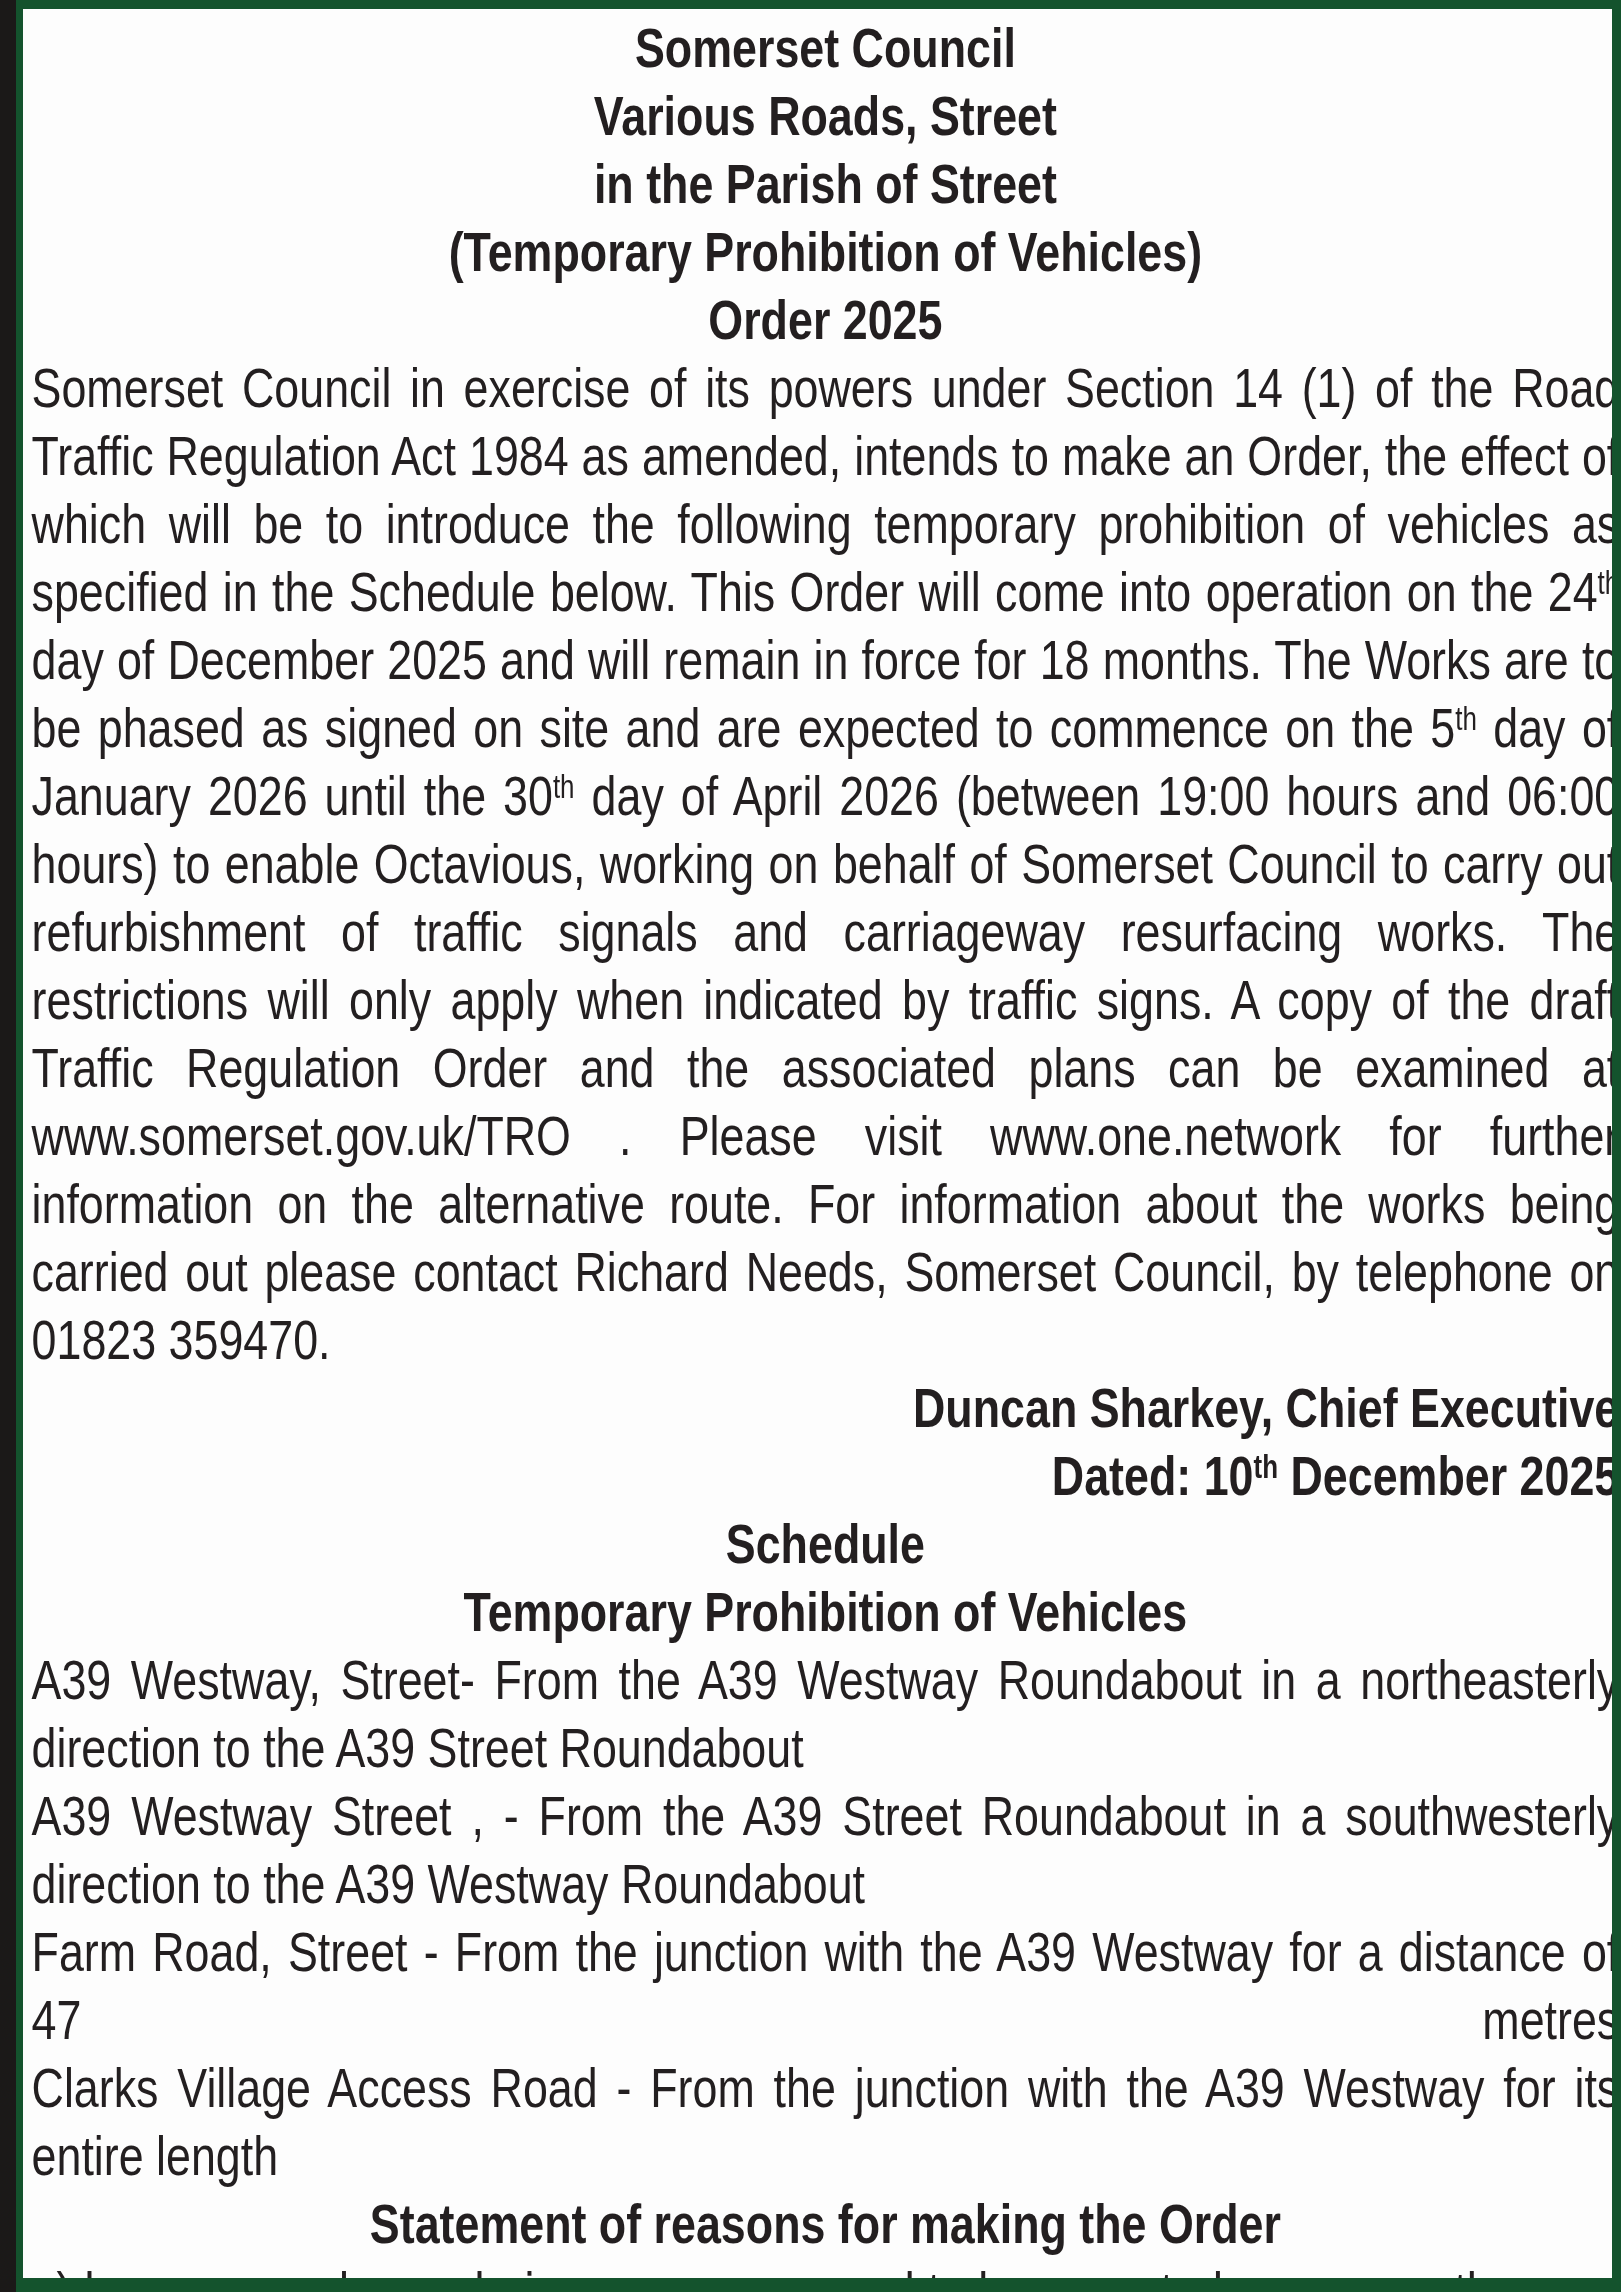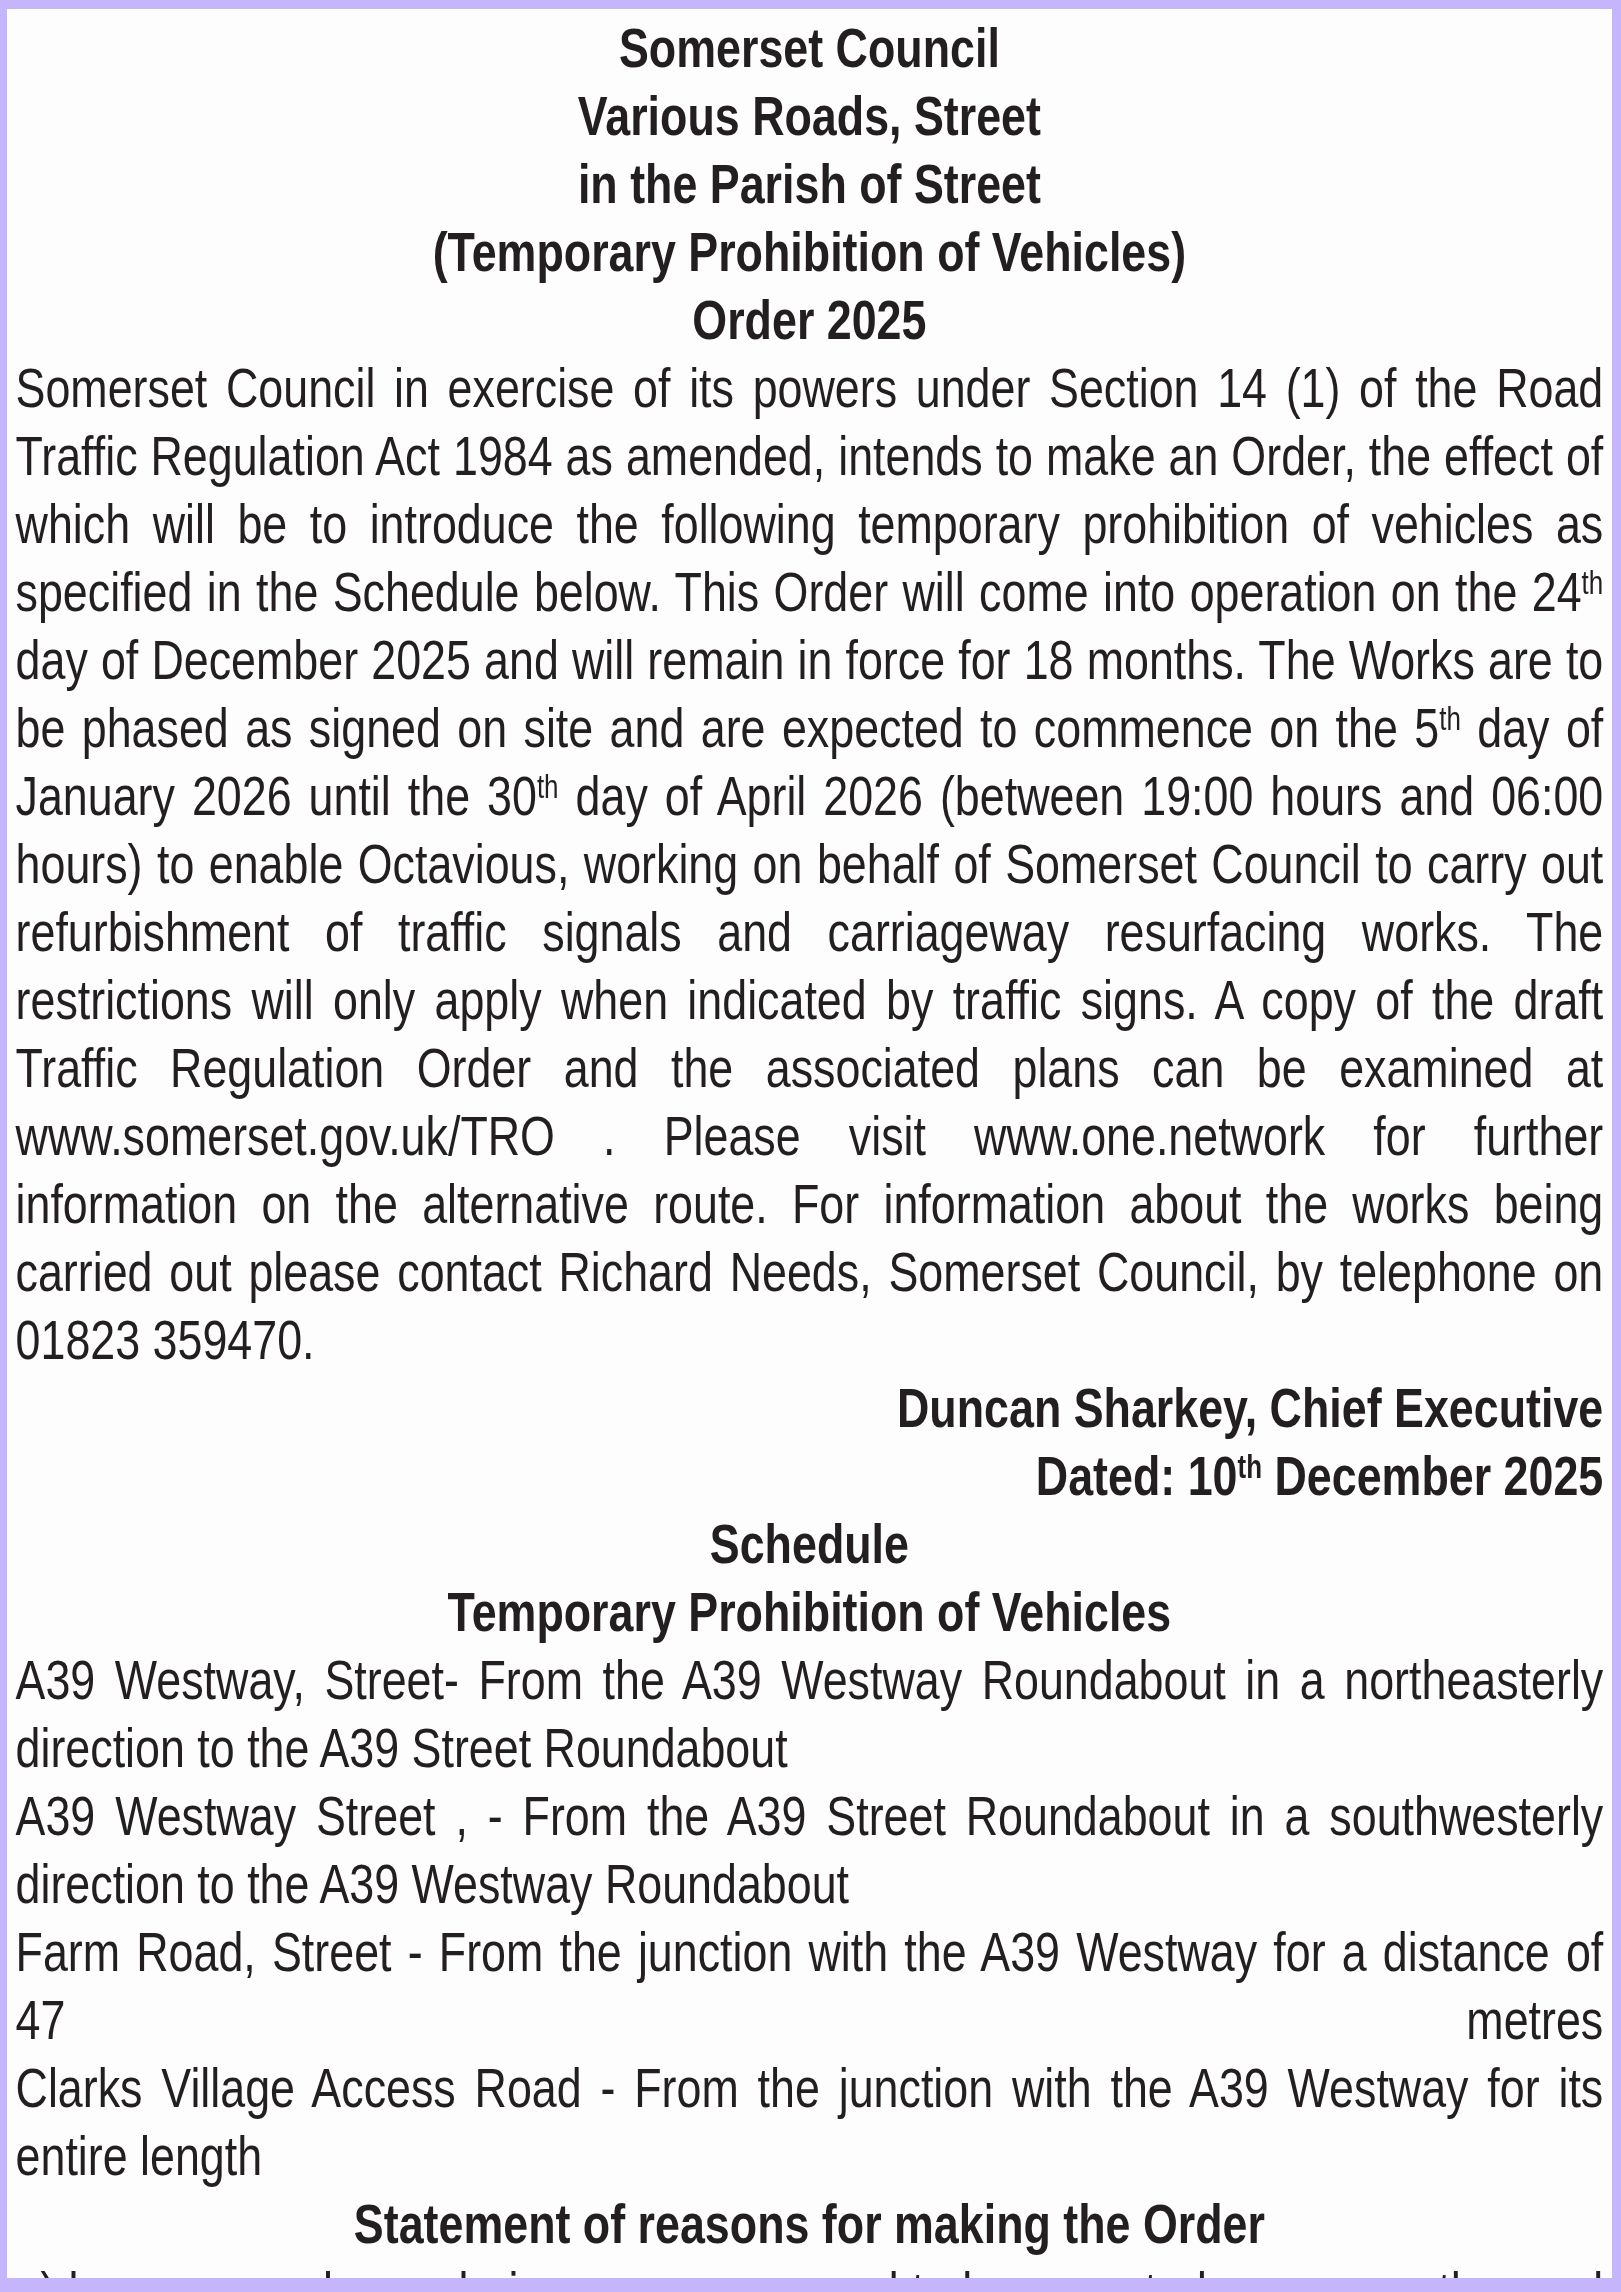--- a/index.html
+++ b/index.html
@@ -3,23 +3,24 @@
 <meta charset="utf-8">
 <style>
   html, body { margin: 0; padding: 0; }
   body {
     width: 1621px; height: 2293px;
     background: #1b1918;
     font-family: "Liberation Sans", "DejaVu Sans", sans-serif;
   }
   .frame {
     position: absolute; inset: 0;
-    background: #c4b5fd;
+    background: #14532d;
     padding: 9px 9px 14.3px 7.2px;
     box-sizing: border-box;
+    margin-left: 16px;
   }
   .page {
     background: #fdfdfd;
     width: 100%; height: 100%;
     overflow: hidden;
     position: relative;
   }
   
   .squeeze {
     width: 2006px;

